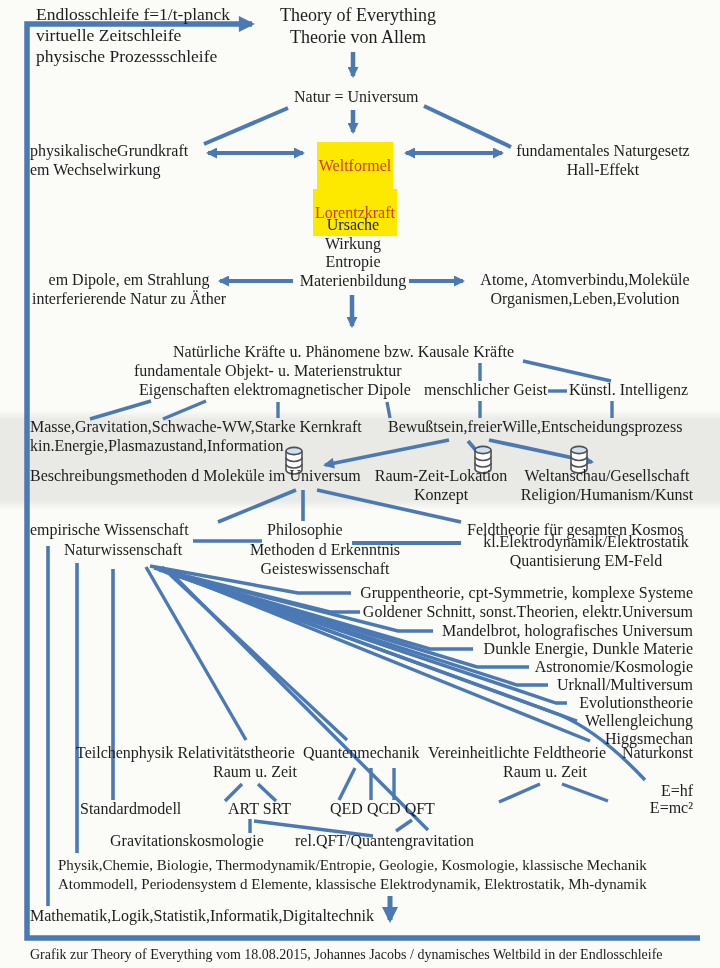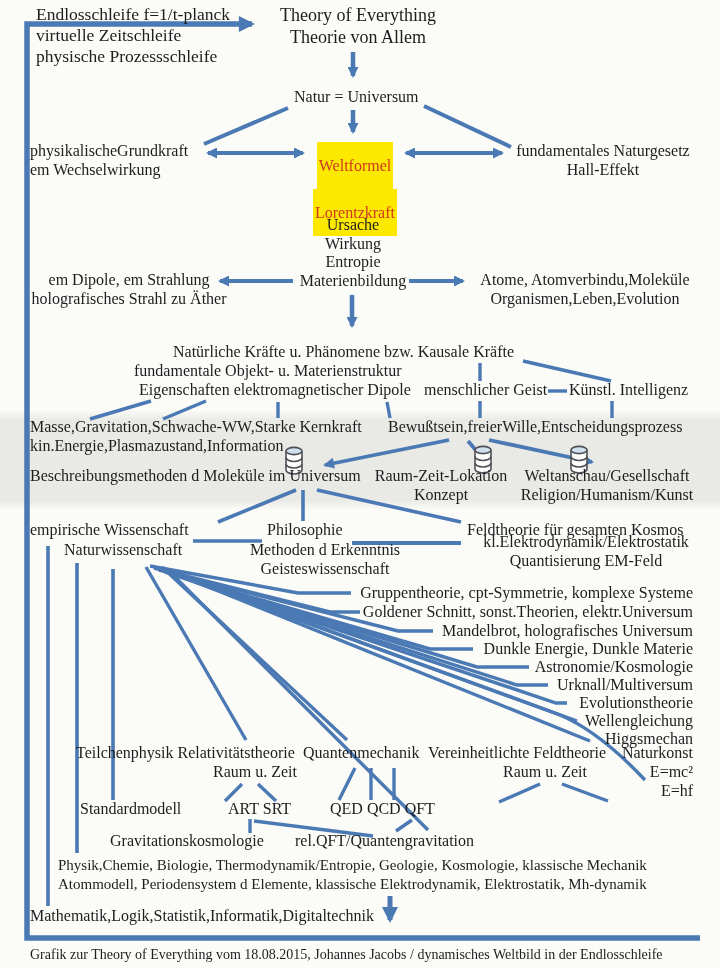--- a/index.html
+++ b/index.html
@@ -131,21 +131,21 @@
 
   <div class="node" style="left:30px;top:142px;">physikalischeGrundkraft
 em Wechselwirkung</div>
   <div class="node ctr" style="left:511px;top:142px;width:184px;">fundamentales Naturgesetz
 Hall-Effekt</div>
   <div class="node ctr" style="left:298px;top:216px;width:110px;">Ursache
 Wirkung
 Entropie
 Materienbildung</div>
   <div class="node ctr" style="left:26px;top:271px;width:206px;">em Dipole, em Strahlung
-holografisches Strahl zu Äther</div>
+interferierende Natur zu Äther</div>
   <div class="node ctr" style="left:476px;top:271px;width:218px;">Atome, Atomverbindu,Moleküle
 Organismen,Leben,Evolution</div>
 
   <div class="node" style="left:173px;top:343px;">Natürliche Kräfte u. Phänomene bzw. Kausale Kräfte</div>
   <div class="node" style="left:134px;top:362px;">fundamentale Objekt- u. Materienstruktur</div>
   <div class="node" style="left:139px;top:381px;">Eigenschaften elektromagnetischer Dipole</div>
   <div class="node" style="left:424px;top:381px;">menschlicher Geist</div>
   <div class="node" style="left:569px;top:381px;">Künstl. Intelligenz</div>
   <div class="node" style="left:30px;top:418px;">Masse,Gravitation,Schwache-WW,Starke Kernkraft
 kin.Energie,Plasmazustand,Information</div>
@@ -175,21 +175,21 @@
   <div class="node rt" style="top:694px;">Evolutionstheorie</div>
   <div class="node rt" style="top:712px;">Wellengleichung</div>
   <div class="node rt" style="top:730px;">Higgsmechan</div>
 
   <div class="node" style="left:76px;top:744px;">Teilchenphysik Relativitätstheorie</div>
   <div class="node" style="left:303px;top:744px;">Quantenmechanik</div>
   <div class="node" style="left:428px;top:744px;">Vereinheitlichte Feldtheorie</div>
   <div class="node rt" style="top:744px;">Naturkonst</div>
   <div class="node" style="left:213px;top:763px;">Raum u. Zeit</div>
   <div class="node" style="left:503px;top:763px;">Raum u. Zeit</div>
-  <div class="node rt" style="top:763px;margin-left:12px;">E=mc²</div>
+  <div class="node rt" style="top:799px;margin-left:12px;">E=mc²</div>
   <div class="node rt" style="top:782px;">E=hf</div>
 
   <div class="node" style="left:80px;top:800px;">Standardmodell</div>
   <div class="node" style="left:228px;top:800px;">ART SRT</div>
   <div class="node" style="left:330px;top:800px;">QED QCD QFT</div>
   <div class="node" style="left:110px;top:832px;">Gravitationskosmologie</div>
   <div class="node" style="left:295px;top:832px;">rel.QFT/Quantengravitation</div>
 
   <div class="node sm" style="left:58px;top:856px;">Physik,Chemie, Biologie, Thermodynamik/Entropie, Geologie, Kosmologie, klassische Mechanik
 Atommodell, Periodensystem d Elemente, klassische Elektrodynamik, Elektrostatik, Mh-dynamik</div>

